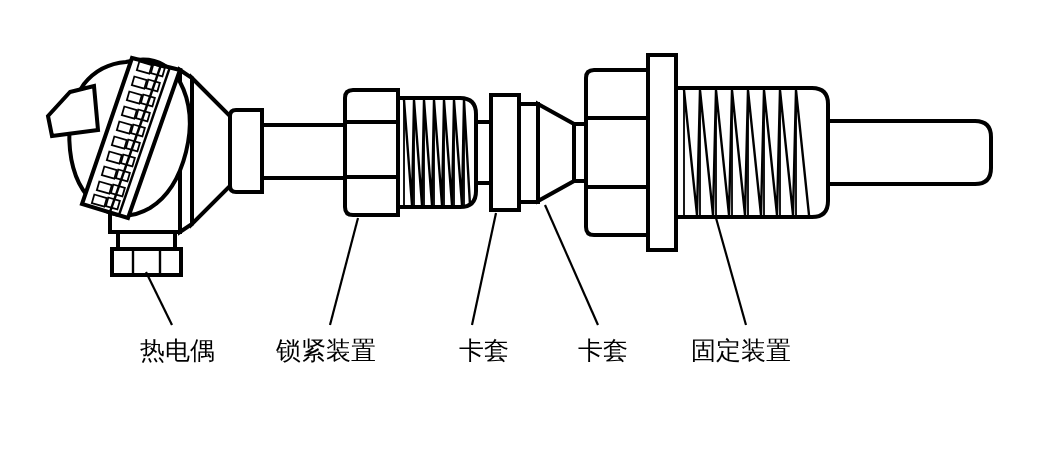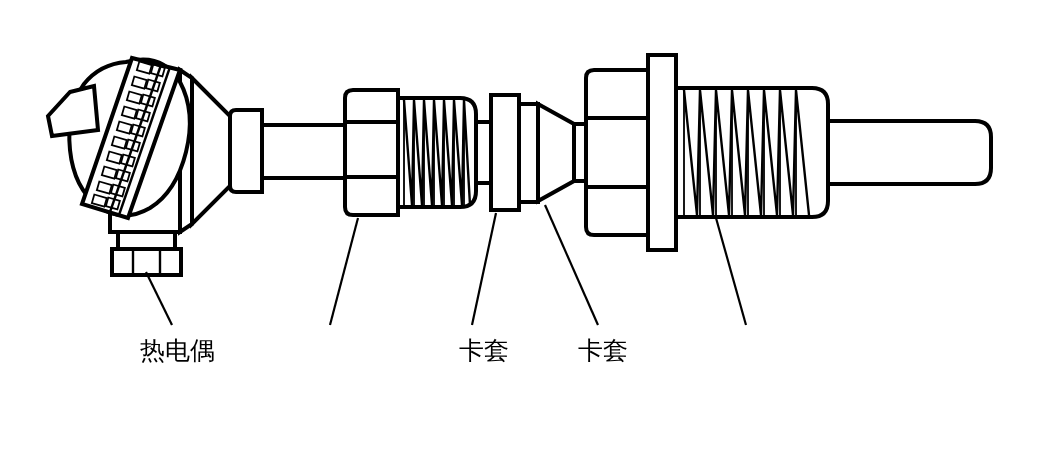--- a/index.html
+++ b/index.html
@@ -212,18 +212,20 @@
       <line class="leader" x1="358" y1="218" x2="330" y2="325"></line>
       <line class="leader" x1="496" y1="213" x2="472" y2="325"></line>
       <line class="leader" x1="545" y1="205" x2="598" y2="325"></line>
       <line class="leader" x1="716" y1="218" x2="746" y2="325"></line>
     </g>
 
   </svg>
 
   <div class="label-layer">
     <div class="part-label" style="left:140px; top:338px;">热电偶</div>
+    <div class="part-label" style="left:276px; top:338px;">锁紧装置</div>
     <div class="part-label" style="left:459px; top:338px;">卡套</div>
     <div class="part-label" style="left:578px; top:338px;">卡套</div>
+    <div class="part-label" style="left:691px; top:338px;">固定装置</div>
 
   </div>
 
 </div>
 
 </body></html>

